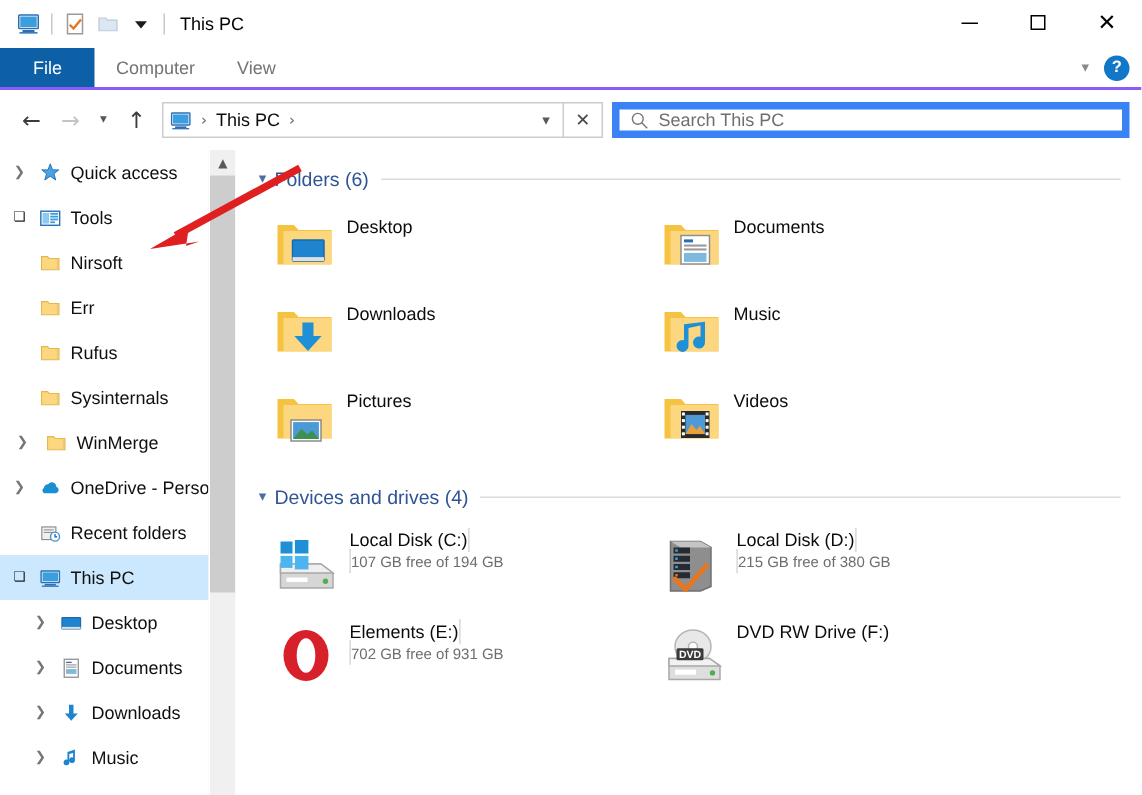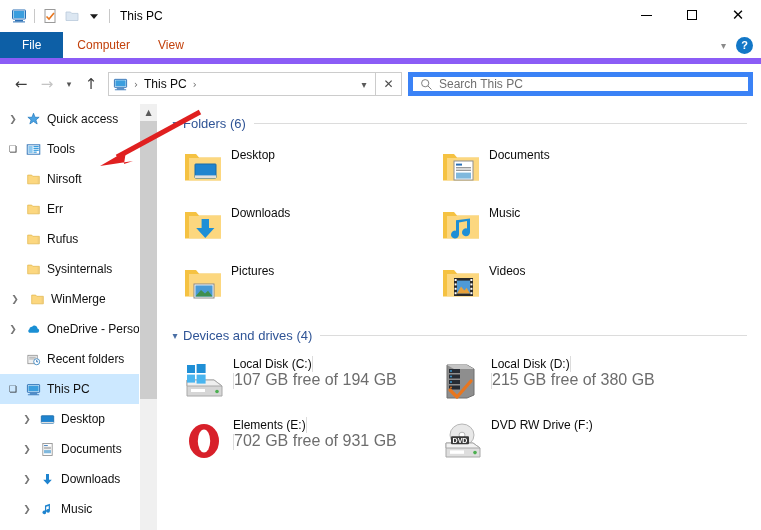--- a/index.html
+++ b/index.html
@@ -92,31 +92,31 @@
     color: #000;
     line-height: 1;
     font-family: "DejaVu Sans", sans-serif;
   }
 
   
   .ribbon {
     position: relative;
     height: 26px;
     background: #ffffff;
-    border-bottom: 6px solid #8b5cf6;
+    border-bottom: 2px solid #8b5cf6;
     display: flex;
     align-items: stretch;
   }
   .tab {
     display: flex;
     align-items: center;
     justify-content: center;
     padding: 0 14px;
     font-size: 12px;
-    color: #c2410c;
+    color: #737373;
     height: 26px;
     box-sizing: border-box;
   }
   .tab.file {
     background: #0d5fa6;
     color: #ffffff;
     padding: 0 22px;
   }
   .ribbon-right {
     position: absolute;
@@ -413,21 +413,21 @@
     background: #e6e6e6;
     border: 1px solid #dcdcdc;
     box-sizing: border-box;
     margin-top: 4px;
   }
   .dbar-fill {
     height: 100%;
     background: #26a0da;
   }
   .dfree {
-    font-size: 16px;
+    font-size: 10px;
     color: #6d6d6d;
     margin-top: 1px;
     white-space: nowrap;
   }
 
   
   .arrow-anno {
     position: absolute;
     left: 0;
     top: 0;

